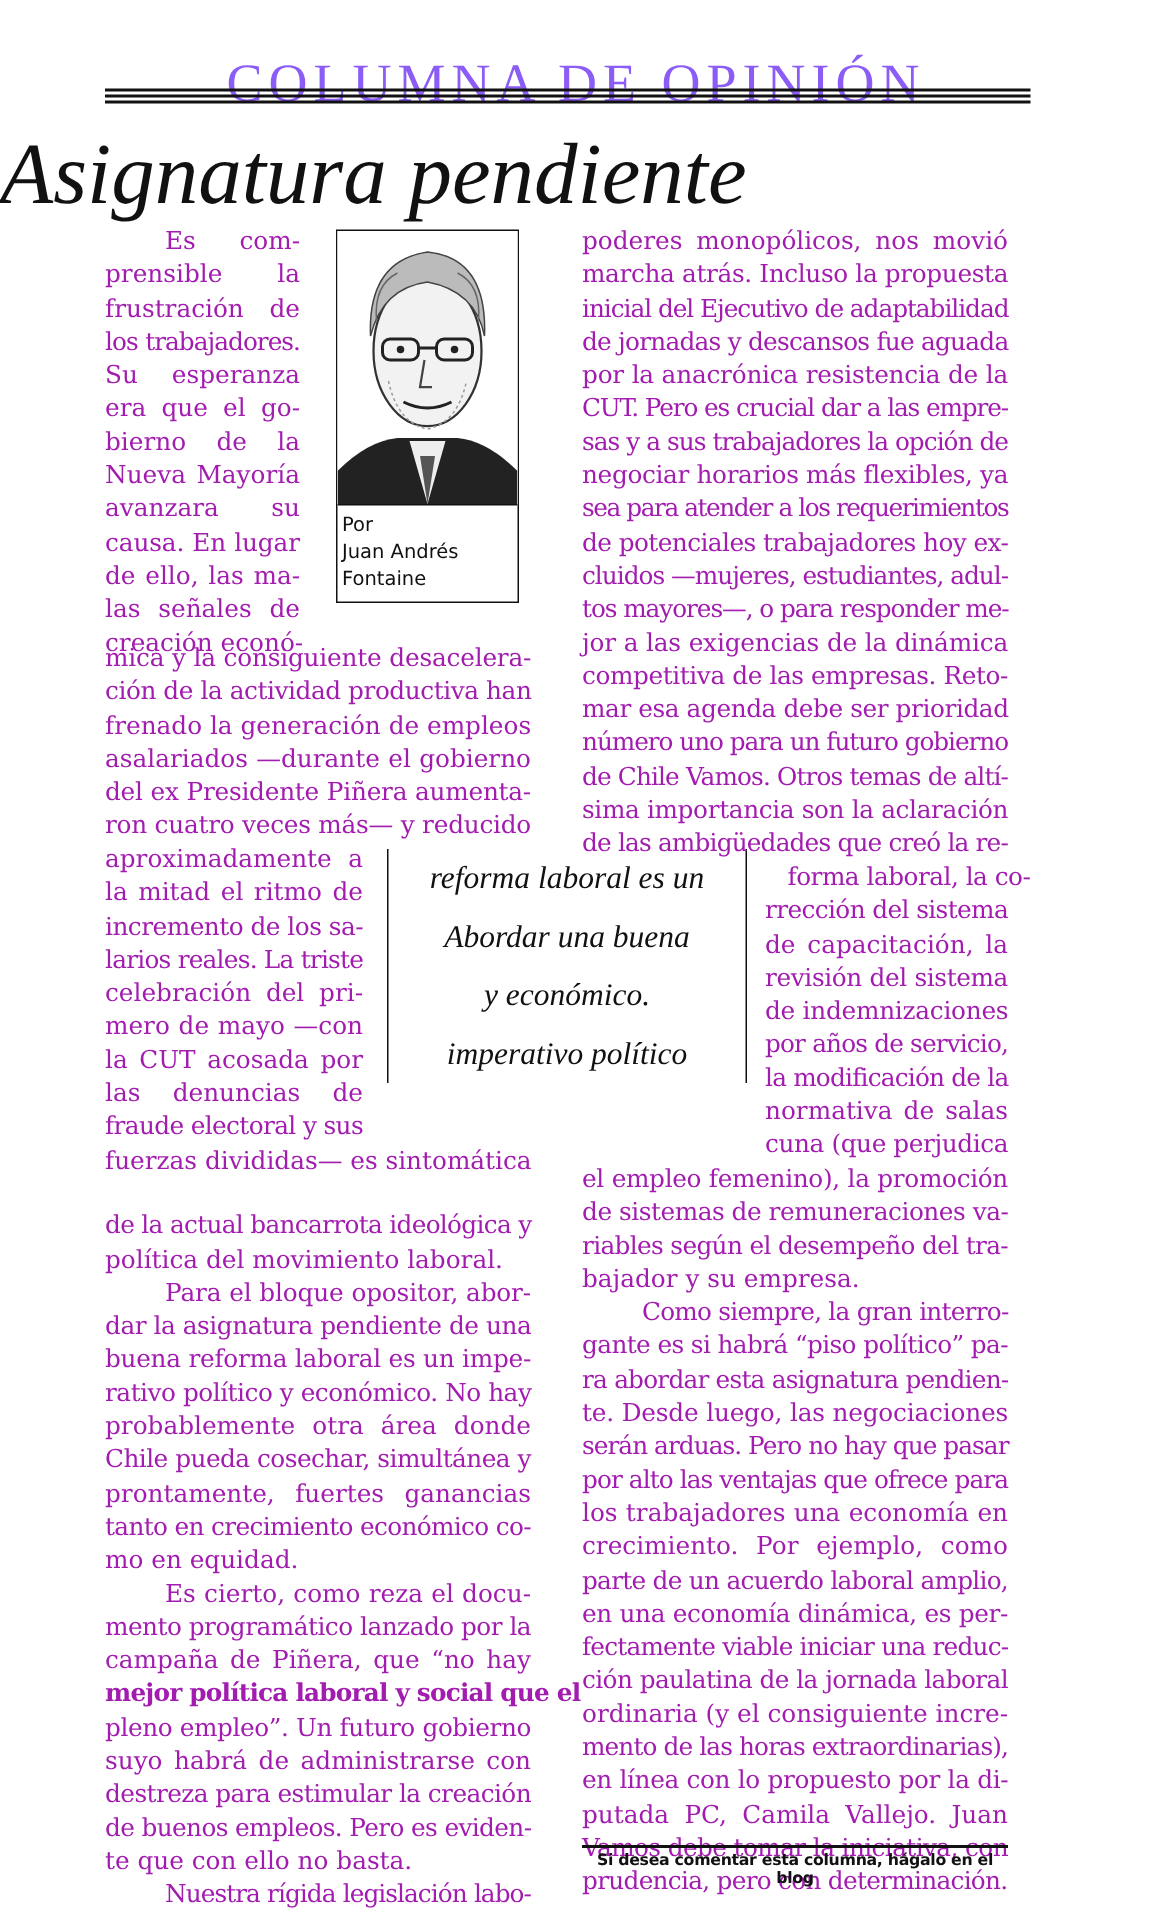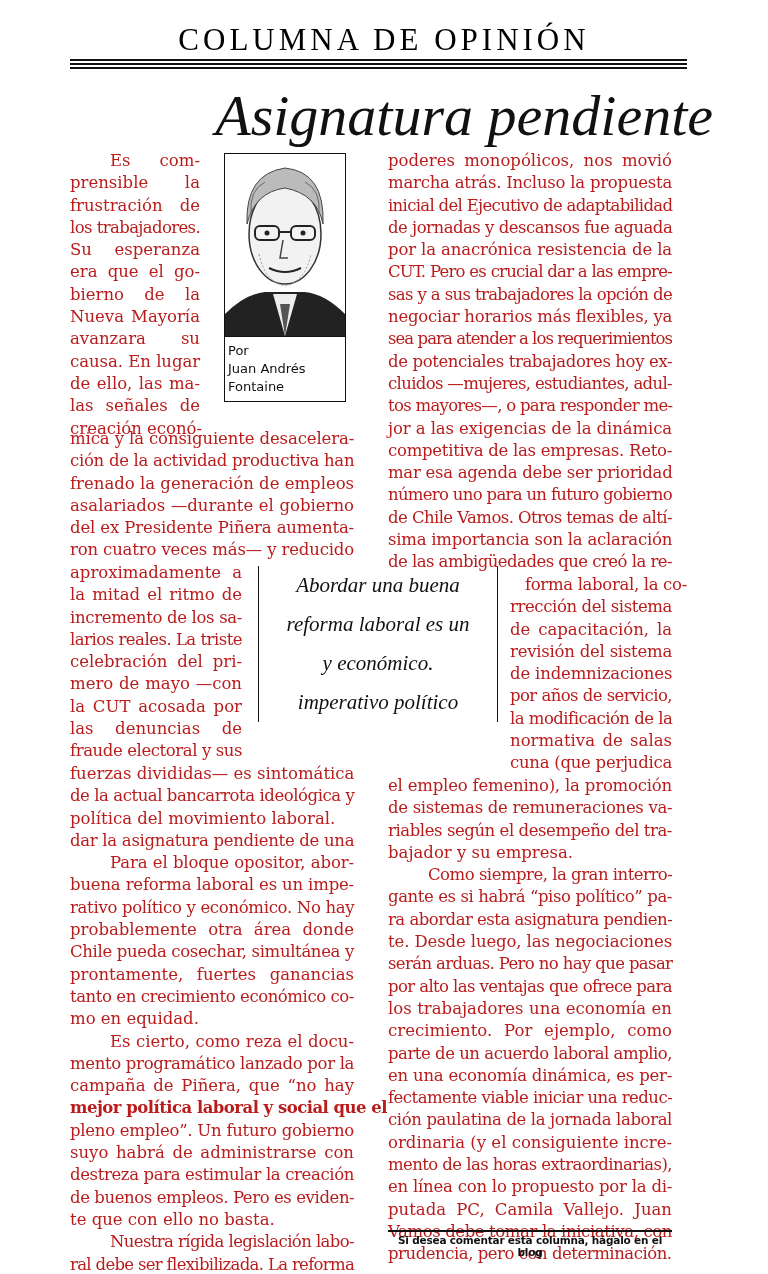--- a/index.html
+++ b/index.html
@@ -1,26 +1,26 @@
 <!DOCTYPE html>
 <html><head>
 <meta charset="utf-8">
 <style>
   html, body { margin:0; padding:0; background:#ffffff; }
   body { width:768px; height:1274px; position:relative; overflow:hidden;
          font-family:"DejaVu Serif", "Liberation Serif", serif; color:#1a1a1a; }
-  .section-label { position:absolute; left:0; width:768px; top:22px; text-align:center;
-         font-family:"Liberation Serif", serif; font-size:31px; letter-spacing:4px; color:#000000; }
+  .section-label { position:absolute; left:0; width:768px; top:34px; text-align:center;
+         font-family:"Liberation Serif", serif; font-size:36px; letter-spacing:4px; color:#8b5cf6; }
   .rules { position:absolute; left:47px; top:59px; width:411px; height:10px; }
   .rules div { height:2px; background:#111; margin-bottom:2px; }
-  .headline { position:absolute; left:0; width:713px; top:82px; text-align:right;
+  .headline { position:absolute; left:0; width:713px; top:82px; text-align:left;
          font-family:"Liberation Serif", serif; font-style:italic; font-size:58px; color:#111;
          letter-spacing:0px; }
   .col { position:absolute; font-size:16.5px; line-height:22.3px; text-align:justify;
-         font-family:"DejaVu Serif", serif; color:#b91c1c; }
+         font-family:"DejaVu Serif", serif; color:#a21caf; }
   .line { display:block; text-align:justify; text-align-last:justify; white-space:nowrap; overflow:visible; }
   .line.last { text-align-last:left; }
   .indent { padding-left:40px; }
   .portrait { position:absolute; left:224px; top:153px; width:120px; height:247px;
          border:1.5px solid #111; background:#fff; }
   .portrait .photo { width:120px; height:182px; border-bottom:1.5px solid #111; position:relative; overflow:hidden; background:#fff; }
   .byline { position:absolute; left:228px; top:342px; font-family:"DejaVu Sans", sans-serif;
          font-size:13px; line-height:18px; color:#111; }
   .pullquote { position:absolute; left:258px; top:566px; width:238px; height:156px;
          border-left:1.5px solid #111; border-right:1.5px solid #111; }
@@ -100,32 +100,32 @@
     <span class="line" style="letter-spacing: -0.333333px;">incremento de los sa-</span>
     <span class="line" style="letter-spacing: -0.5px;">larios reales. La triste</span>
     <span class="line">celebración del pri-</span>
     <span class="line">mero de mayo —con</span>
     <span class="line">la CUT acosada por</span>
     <span class="line">las denuncias de</span>
     <span class="line" style="letter-spacing: -0.409091px;">fraude electoral y sus</span>
   </div>
 
 <div class="pullquote">
+  <div>reforma laboral es un</div>
   <div>Abordar una buena</div>
-  <div>reforma laboral es un</div>
   <div>y económico.</div>
   <div>imperativo político</div>
 </div>
 
 <div class="col" id="lc-full-b" style="left:70px;top:763px;width:284px;">
     <span class="line">fuerzas divididas— es sintomática</span>
-    <span class="line" style="letter-spacing: -0.444444px;">de la actual bancarrota ideológica y</span>
+    <span class="line" style="letter-spacing: -0.444444px; margin-top: 21px;">de la actual bancarrota ideológica y</span>
     <span class="line last">política del movimiento laboral.</span>
+    <span class="line indent" style="letter-spacing: -0.1px;">Para el bloque opositor, abor-</span>
     <span class="line" style="letter-spacing: -0.294118px;">dar la asignatura pendiente de una</span>
-    <span class="line indent" style="letter-spacing: -0.1px;">Para el bloque opositor, abor-</span>
     <span class="line" style="letter-spacing: -0.181818px;">buena reforma laboral es un impe-</span>
     <span class="line" style="letter-spacing: -0.314286px;">rativo político y económico. No hay</span>
     <span class="line">probablemente otra área donde</span>
     <span class="line" style="letter-spacing: -0.352941px;">Chile pueda cosechar, simultánea y</span>
     <span class="line">prontamente, fuertes ganancias</span>
     <span class="line" style="letter-spacing: -0.441176px;">tanto en crecimiento económico co-</span>
     <span class="line last">mo en equidad.</span>
     <span class="line indent">Es cierto, como reza el docu-</span>
     <span class="line" style="letter-spacing: -0.333333px;">mento programático lanzado por la</span>
     <span class="line">campaña de Piñera, que “no hay</span>

